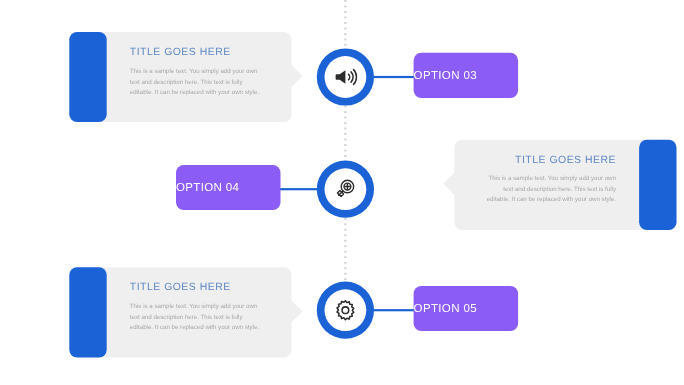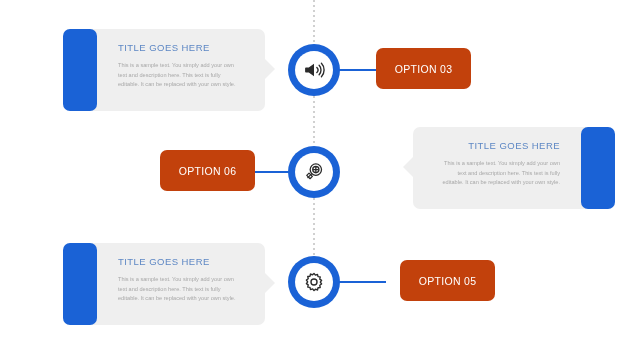--- a/index.html
+++ b/index.html
@@ -84,28 +84,27 @@
     border-top: 11px solid transparent;
     border-bottom: 11px solid transparent;
   }
   .notch.to-right { right: -10px; border-left: 11px solid #efefef; }
   .notch.to-left  { left: -10px;  border-right: 11px solid #efefef; }
 
   
   .option-btn {
     position: absolute;
     height: 41px;
-    background: #c2410c;
+    background: #8b5cf6;
     border-radius: 7px;
     color: #ffffff;
     font-size: 10.5px;
     letter-spacing: 0.3px;
     display: flex;
     align-items: center;
-    justify-content: center;
   }
 
   
   .connector {
     position: absolute;
     height: 2px;
     background: #1a62d6;
   }
 
   
@@ -187,21 +186,21 @@
           <path d="M14 6.9v5"></path>
           <path d="M11.5 9.4h5"></path>
           <path d="M9.6 13.8 5.3 18.1"></path>
           <path d="M6.6 13.2 4.1 15.7l3.6 3.6 2.5-2.5z" stroke-width="1.4"></path>
         </svg>
       </span>
     </div>
   </div>
 
   <div class="option-btn" style="left:160px; top:150px; width:95px;">
-    <span>OPTION 06</span>
+    <span>OPTION 04</span>
   </div>
 
   <div class="card left" style="left:80px; top:243px; width:185px;">
     <div class="card-bar"></div>
     <div class="notch to-right"></div>
     <div class="card-body">
       <p class="card-title">TITLE GOES HERE</p>
       <p class="card-text">This is a sample text. You simply add your own text and description here. This text is fully editable. It can be replaced with your own style.</p>
     </div>
   </div>
@@ -212,17 +211,17 @@
     <div class="badge-inner">
       <span>
         <svg width="22" height="22" viewBox="0 0 24 24" fill="none" stroke="#2b2b2b" stroke-width="1.5" stroke-linecap="round" stroke-linejoin="round">
           <circle cx="12" cy="12" r="3.3"></circle>
           <path d="M12 2.6l1.5 1.9 2.3-0.8 0.6 2.4 2.4 0.3-0.5 2.4 2 1.4-1.4 2 1.4 2-2 1.4 0.5 2.4-2.4 0.3-0.6 2.4-2.3-0.8L12 21.4l-1.5-1.9-2.3 0.8-0.6-2.4-2.4-0.3 0.5-2.4-2-1.4 1.4-2-1.4-2 2-1.4-0.5-2.4 2.4-0.3 0.6-2.4 2.3 0.8z"></path>
         </svg>
       </span>
     </div>
   </div>
 
-  <div class="option-btn" style="left:376px; top:260px; width:95px;margin-left:24px;">
+  <div class="option-btn" style="left:376px; top:260px; width:95px;">
     <span>OPTION 05</span>
   </div>
 
 </div>
 
 </body></html>

